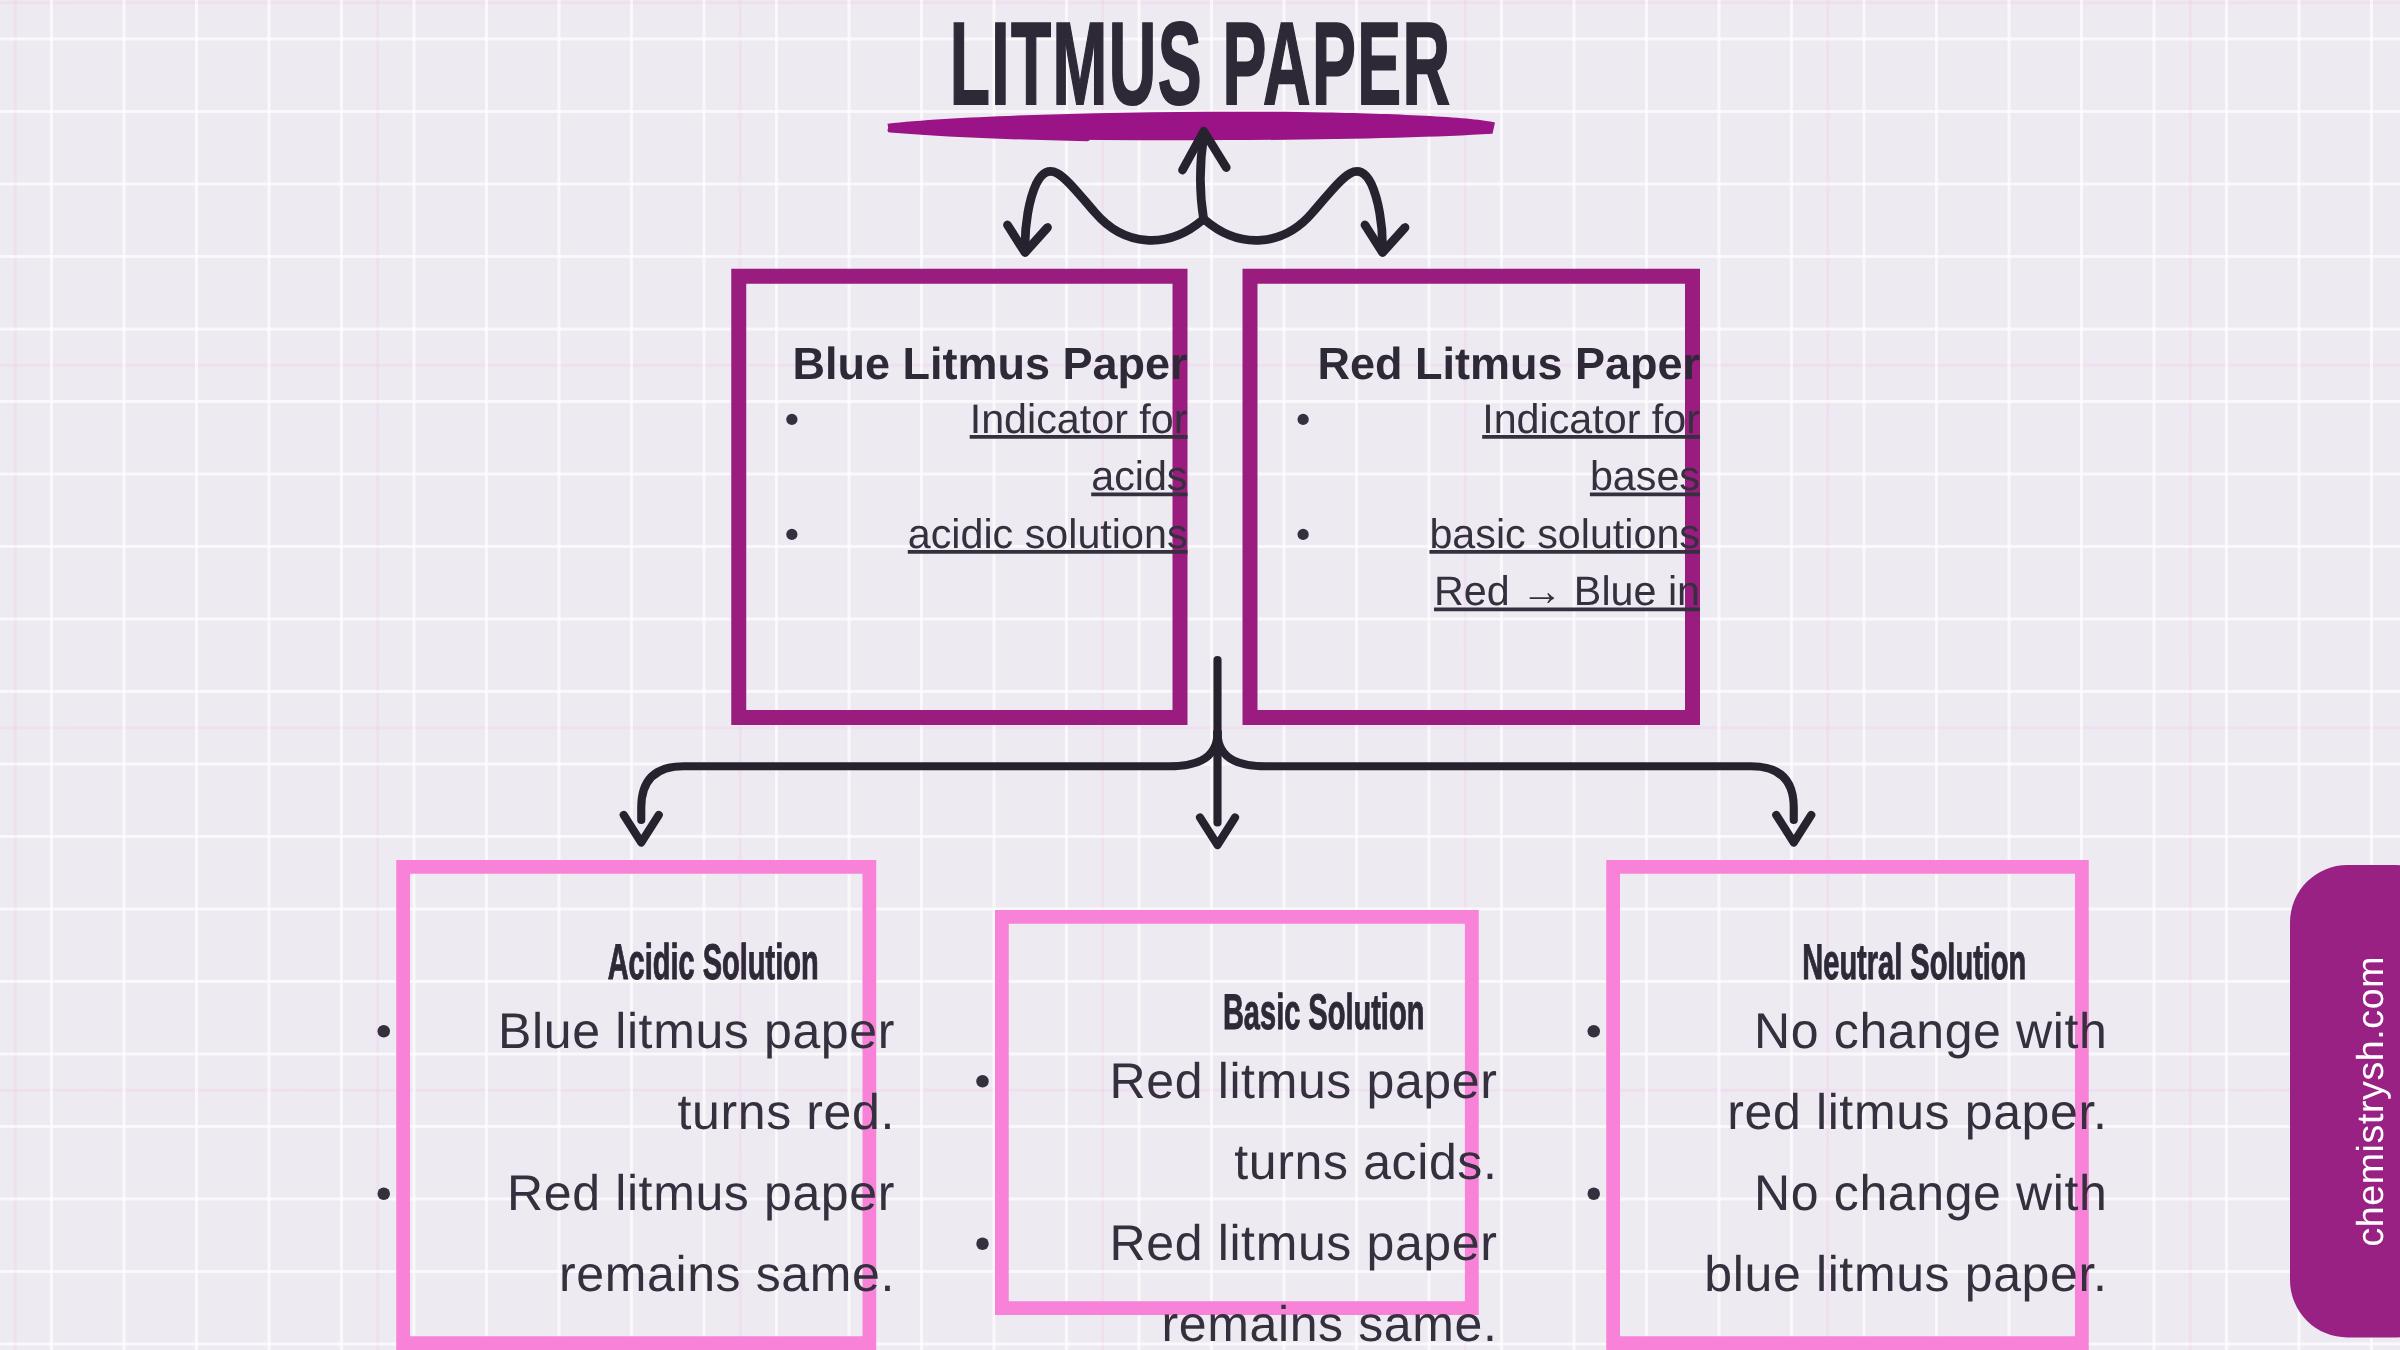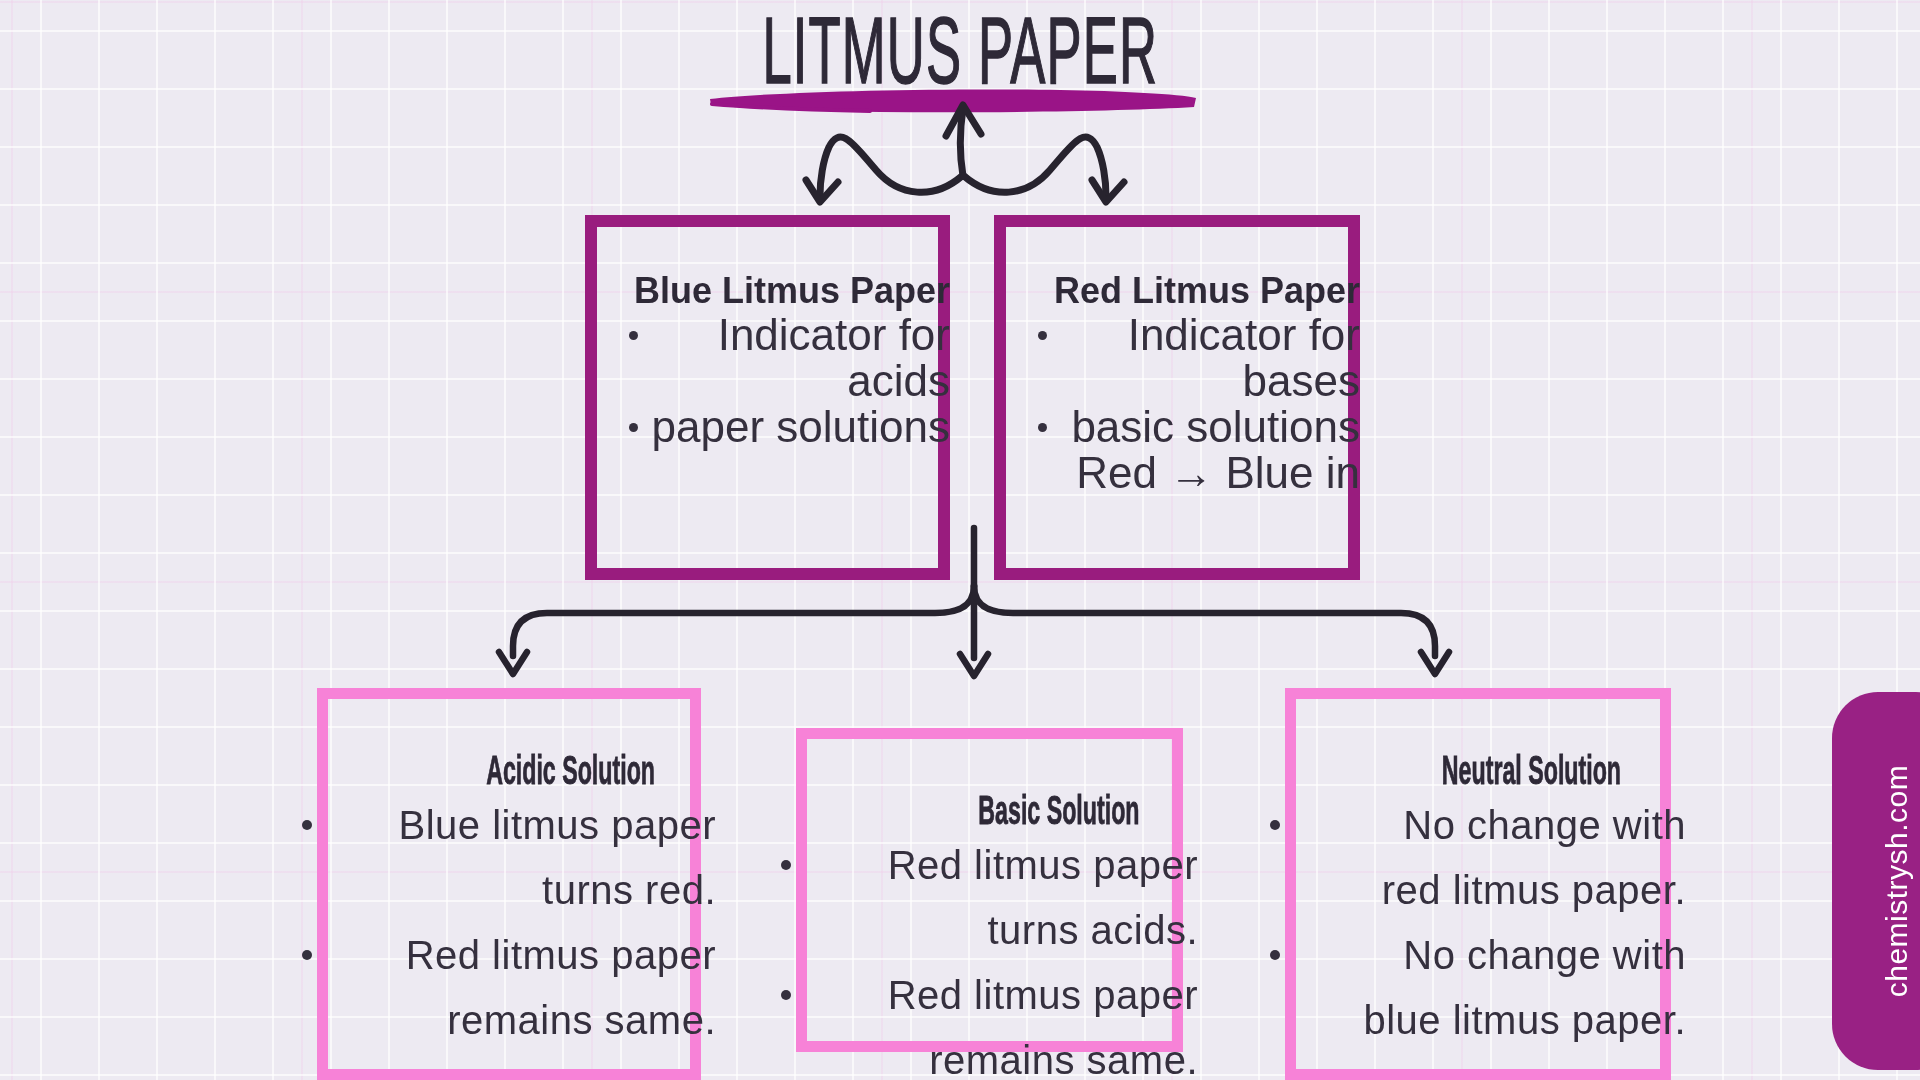--- a/index.html
+++ b/index.html
@@ -16,41 +16,41 @@
       linear-gradient(to bottom, rgba(255,255,255,.65) 2px, transparent 2px),
       linear-gradient(to right, rgba(241,205,233,.35) 2px, transparent 2px),
       linear-gradient(to bottom, rgba(241,205,233,.35) 2px, transparent 2px);
     background-size:58px 58px,58px 58px,290px 290px,290px 290px;
     background-position:40px 30px,40px 30px,11px 1px,11px 1px;
     font-family:"Liberation Sans","DejaVu Sans",sans-serif;
     color:var(--text-dark);
   }
   .page-title{
     position:absolute;left:0;right:0;top:0;text-align:center;
-    font-size:94px;line-height:102px;font-weight:normal;color:var(--heading-dark);
+    font-size:94px;line-height:102px;font-weight:bold;color:var(--heading-dark);
   }
   .squeeze{display:inline-block;transform:scaleX(.56);transform-origin:50% 50%;
     letter-spacing:2px;-webkit-text-stroke:1.5px currentColor;}
   .squeeze-sm{display:inline-block;transform:scaleX(.58);transform-origin:50% 50%;
     -webkit-text-stroke:.8px currentColor;}
   svg.overlay{position:absolute;left:0;top:0;pointer-events:none;}
 
   .box{position:absolute;box-sizing:border-box;background:transparent;}
   .box-top{border:12px solid var(--magenta-border);}
   .box-bottom{border:11px solid var(--pink-border);}
 
   .content{position:absolute;text-align:right;}
   .content-top{left:-12px;right:-12px;top:43px;}
   .content-bottom{left:-26px;right:-26px;top:48px;}
 
   .tbox-title{font-size:36px;font-weight:bold;line-height:42px;color:var(--heading-dark);white-space:nowrap;}
   .bbox-title{font-size:40px;font-weight:bold;line-height:46px;color:var(--heading-dark);white-space:nowrap;}
 
   .item{position:relative;}
-  .item-top{font-size:44px;line-height:46px;}
+  .item-top{font-size:33px;line-height:46px;text-decoration:underline;}
   .item-bottom{font-size:40px;line-height:65px;letter-spacing:.5px;}
   .line{white-space:nowrap;}
   .dot{position:absolute;border-radius:50%;background:var(--text-dark);}
   .dot-top{width:9px;height:9px;left:44px;top:19px;}
   .dot-bottom{width:10px;height:10px;left:0px;top:27px;}
 
   .side-tab{
     position:absolute;left:1832px;top:692px;width:130px;height:378px;
     background:var(--tab-background);border-radius:46px;
   }
@@ -105,21 +105,21 @@
   <div class="box box-top" style="left:585px;top:215px;width:365px;height:365px;">
     <div class="content content-top">
       <div class="tbox-title">Blue Litmus Paper</div>
       <div class="item item-top">
         <span class="dot dot-top"></span>
         <div class="line">Indicator for</div>
         <div class="line">acids</div>
       </div>
       <div class="item item-top">
         <span class="dot dot-top"></span>
-        <div class="line">paper solutions</div>
+        <div class="line">acidic solutions</div>
       </div>
     </div>
   </div>
 
   <div class="box box-top" style="left:994px;top:215px;width:366px;height:365px;">
     <div class="content content-top">
       <div class="tbox-title">Red Litmus Paper</div>
       <div class="item item-top">
         <span class="dot dot-top"></span>
         <div class="line">Indicator for</div>

